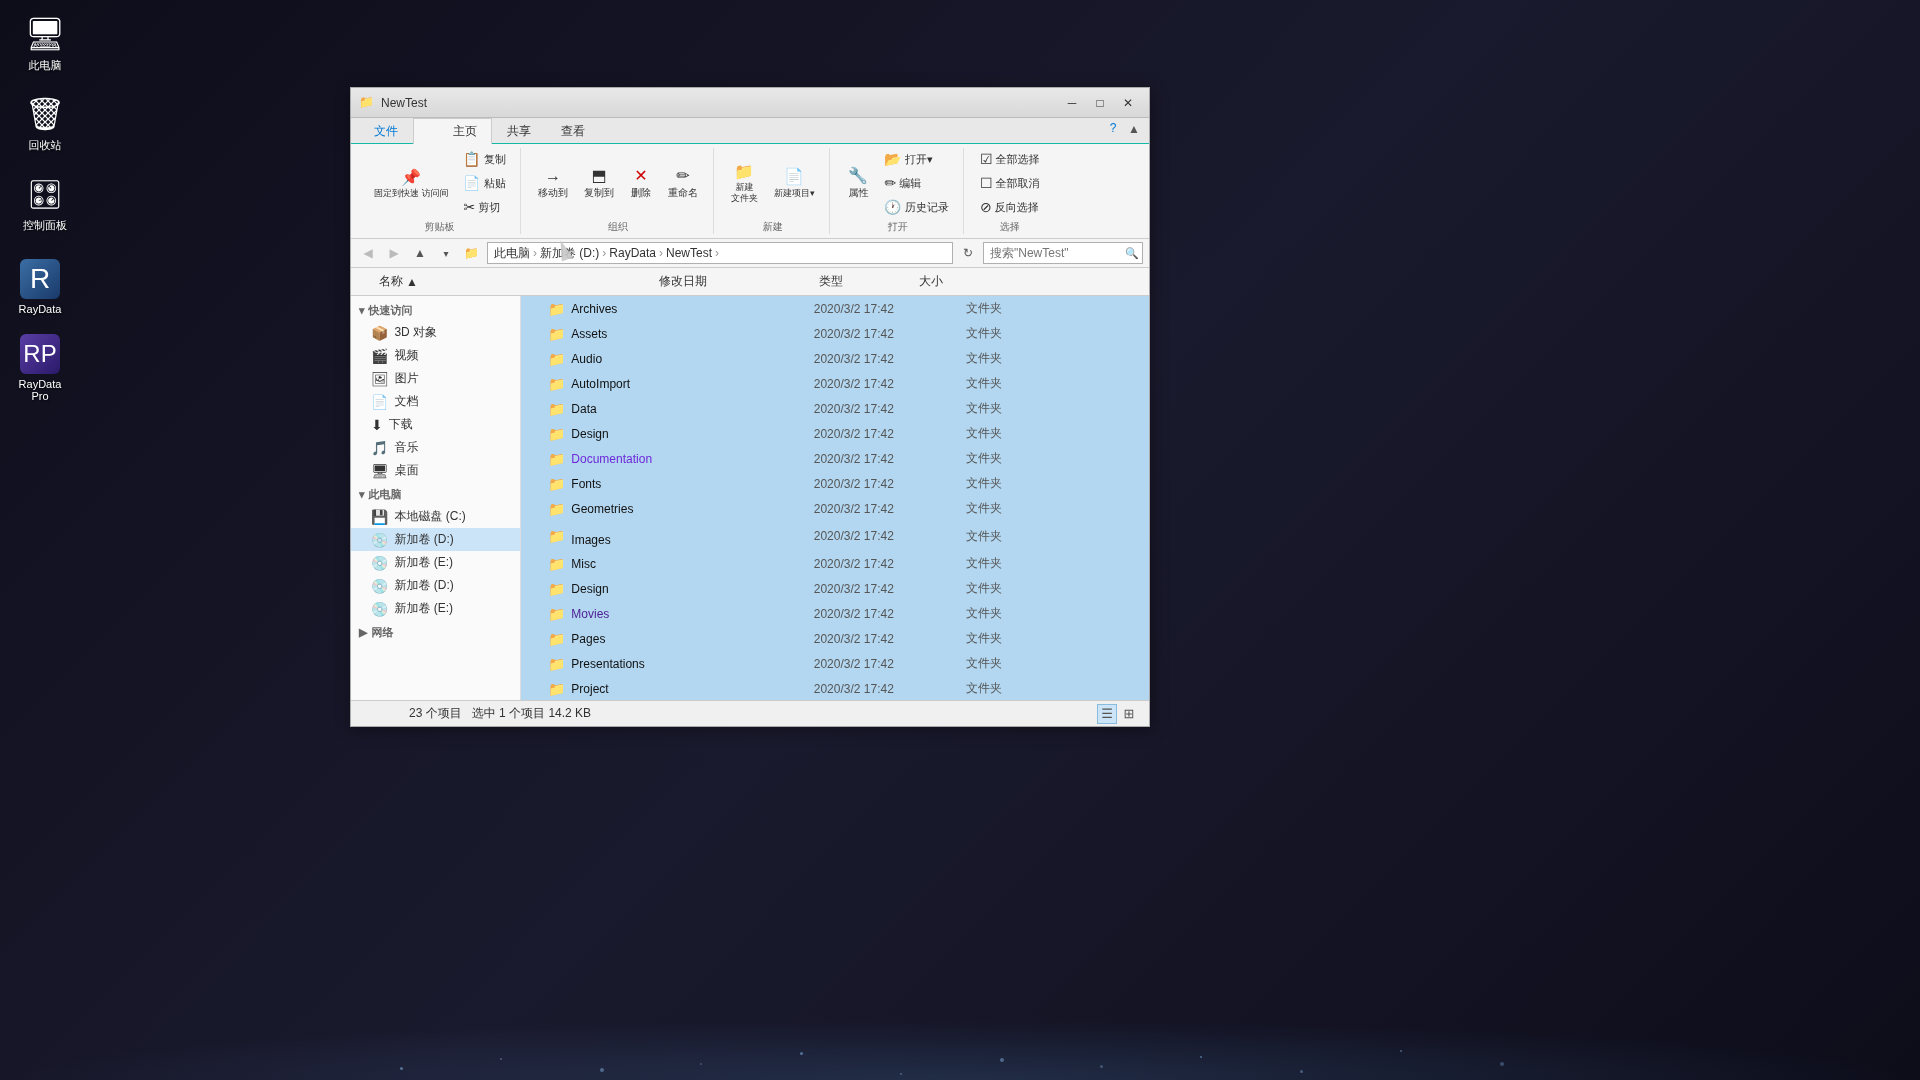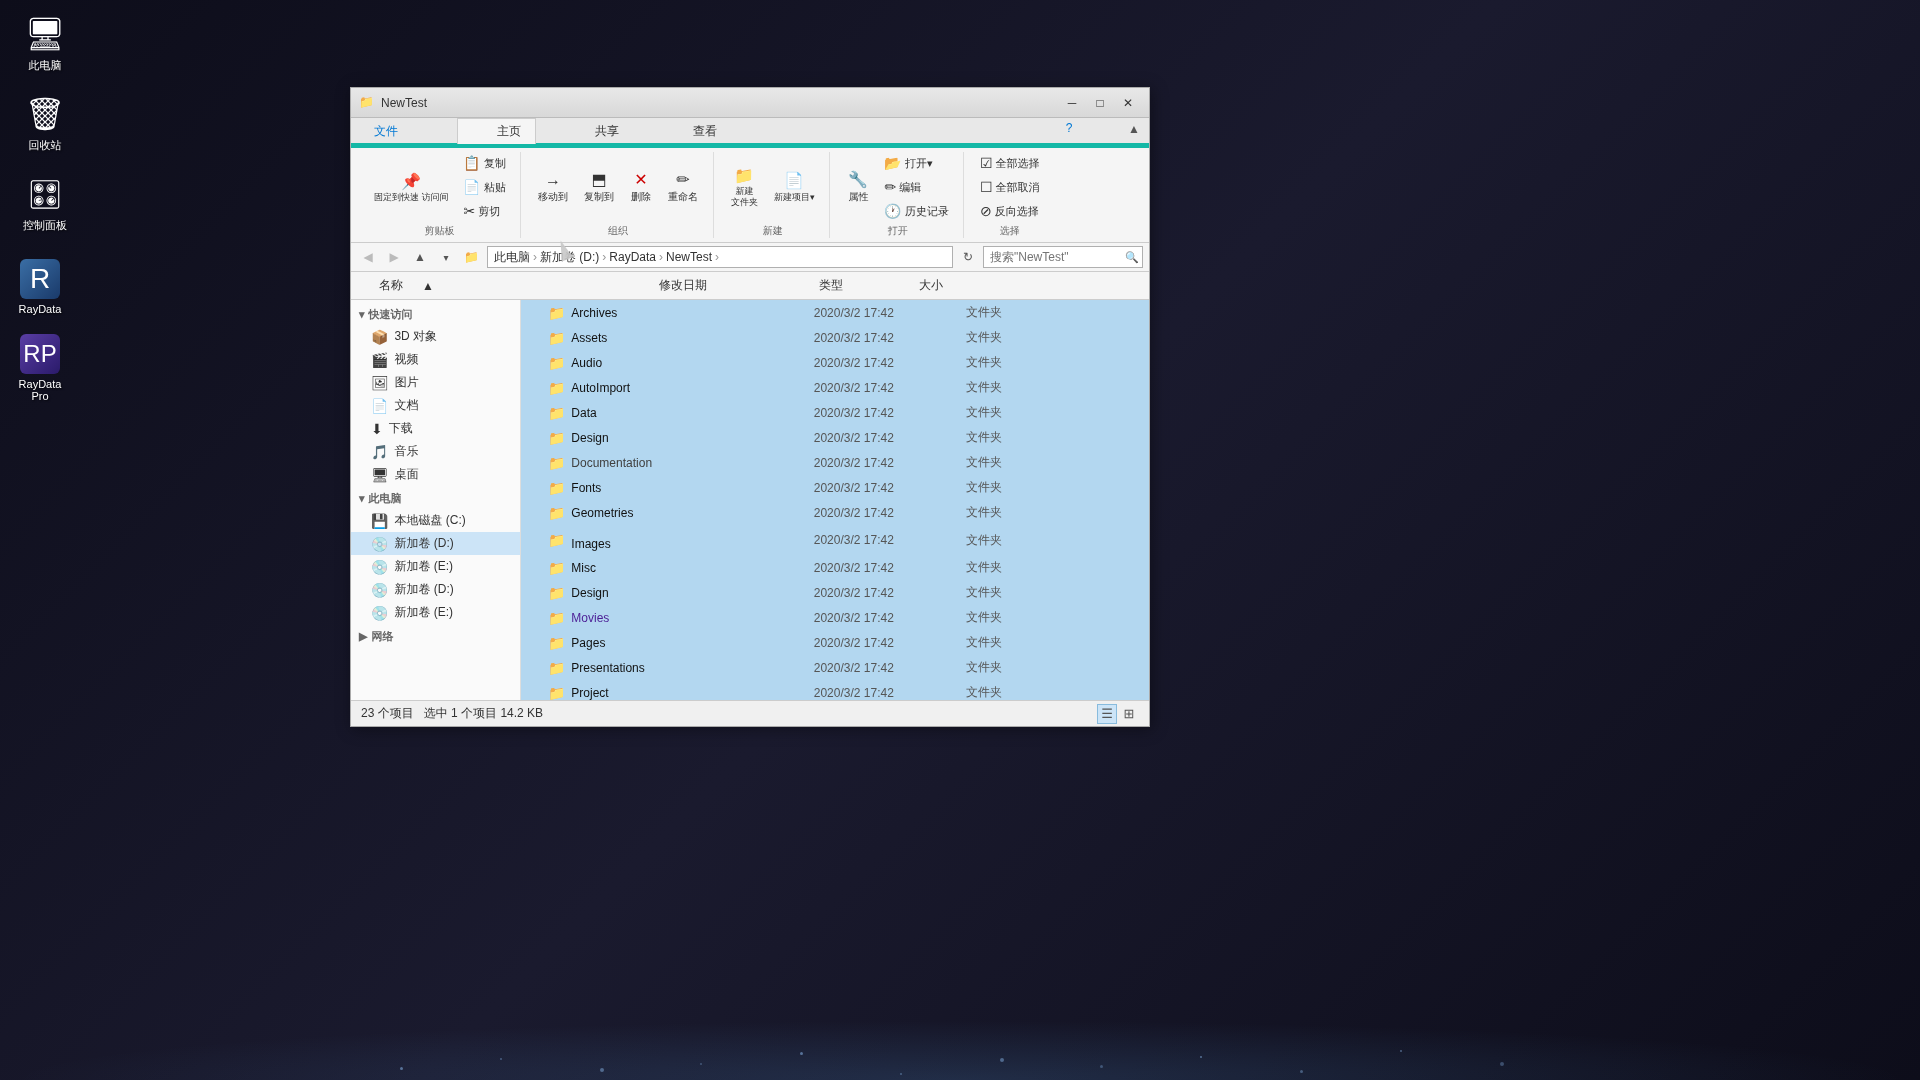--- a/index.html
+++ b/index.html
@@ -107,23 +107,22 @@
     }
 
     
     .ribbon {
       background: #f5f5f5;
       border-bottom: 1px solid #ccc;
     }
     .ribbon-tabs {
       display: flex;
       background: #e8e8e8;
-      border-bottom: 5px solid #14b8a6;
+      border-bottom: 1px solid #14b8a6;
       padding-left: 8px;
-      gap: 44px;
     }
     .ribbon-tab {
       padding: 4px 14px;
       font-size: 12px;
       cursor: pointer;
       color: #333;
       border: 1px solid transparent;
       border-bottom: none;
       margin-bottom: -1px;
     }
@@ -247,21 +246,21 @@
       border-bottom: 1px solid #ccc;
       padding: 3px 0;
     }
     .col-header {
       font-size: 12px;
       color: #333;
       padding: 2px 8px;
       cursor: pointer;
       display: flex;
       align-items: center;
-      gap: 19px;
+      gap: 3px;
     }
     .col-name { width: 280px; }
     .col-date { width: 160px; }
     .col-type { width: 100px; }
     .col-size { width: 100px; }
 
     
     .main-area {
       display: flex;
       flex: 1;
@@ -339,20 +338,21 @@
       background: #f0f0f0;
       border-top: 1px solid #ccc;
       display: flex;
       align-items: center;
       padding: 0 10px;
       justify-content: space-between;
     }
     .status-text {
       font-size: 12px;
       color: #333;
+      margin-left: 48px;
     }
     .view-toggle {
       display: flex;
       gap: 2px;
     }
     .view-btn {
       width: 20px;
       height: 20px;
       display: flex;
       align-items: center;
@@ -746,21 +746,21 @@
       <span style="color:#111;">Design</span>
     </div>
     <div class="file-cell" style="width:160px;color:#555;">2020/3/2 17:42</div>
     <div class="file-cell" style="width:100px;color:#555;">文件夹</div>
     <div class="file-cell" style="width:100px;color:#555;text-align:right;"></div>
   </div>
           <div class="file-row selected-all">
     <div style="width:20px;"></div>
     <div class="file-cell file-name-cell">
       <span style="font-size:14px;color:#e8b800;">📁</span>
-      <span style="color:#404040;">Documentation</span>
+      <span style="color:#6d28d9;">Documentation</span>
     </div>
     <div class="file-cell" style="width:160px;color:#555;">2020/3/2 17:42</div>
     <div class="file-cell" style="width:100px;color:#555;">文件夹</div>
     <div class="file-cell" style="width:100px;color:#555;text-align:right;"></div>
   </div>
           <div class="file-row selected-all">
     <div style="width:20px;"></div>
     <div class="file-cell file-name-cell">
       <span style="font-size:14px;color:#e8b800;">📁</span>
       <span style="color:#111;">Fonts</span>

